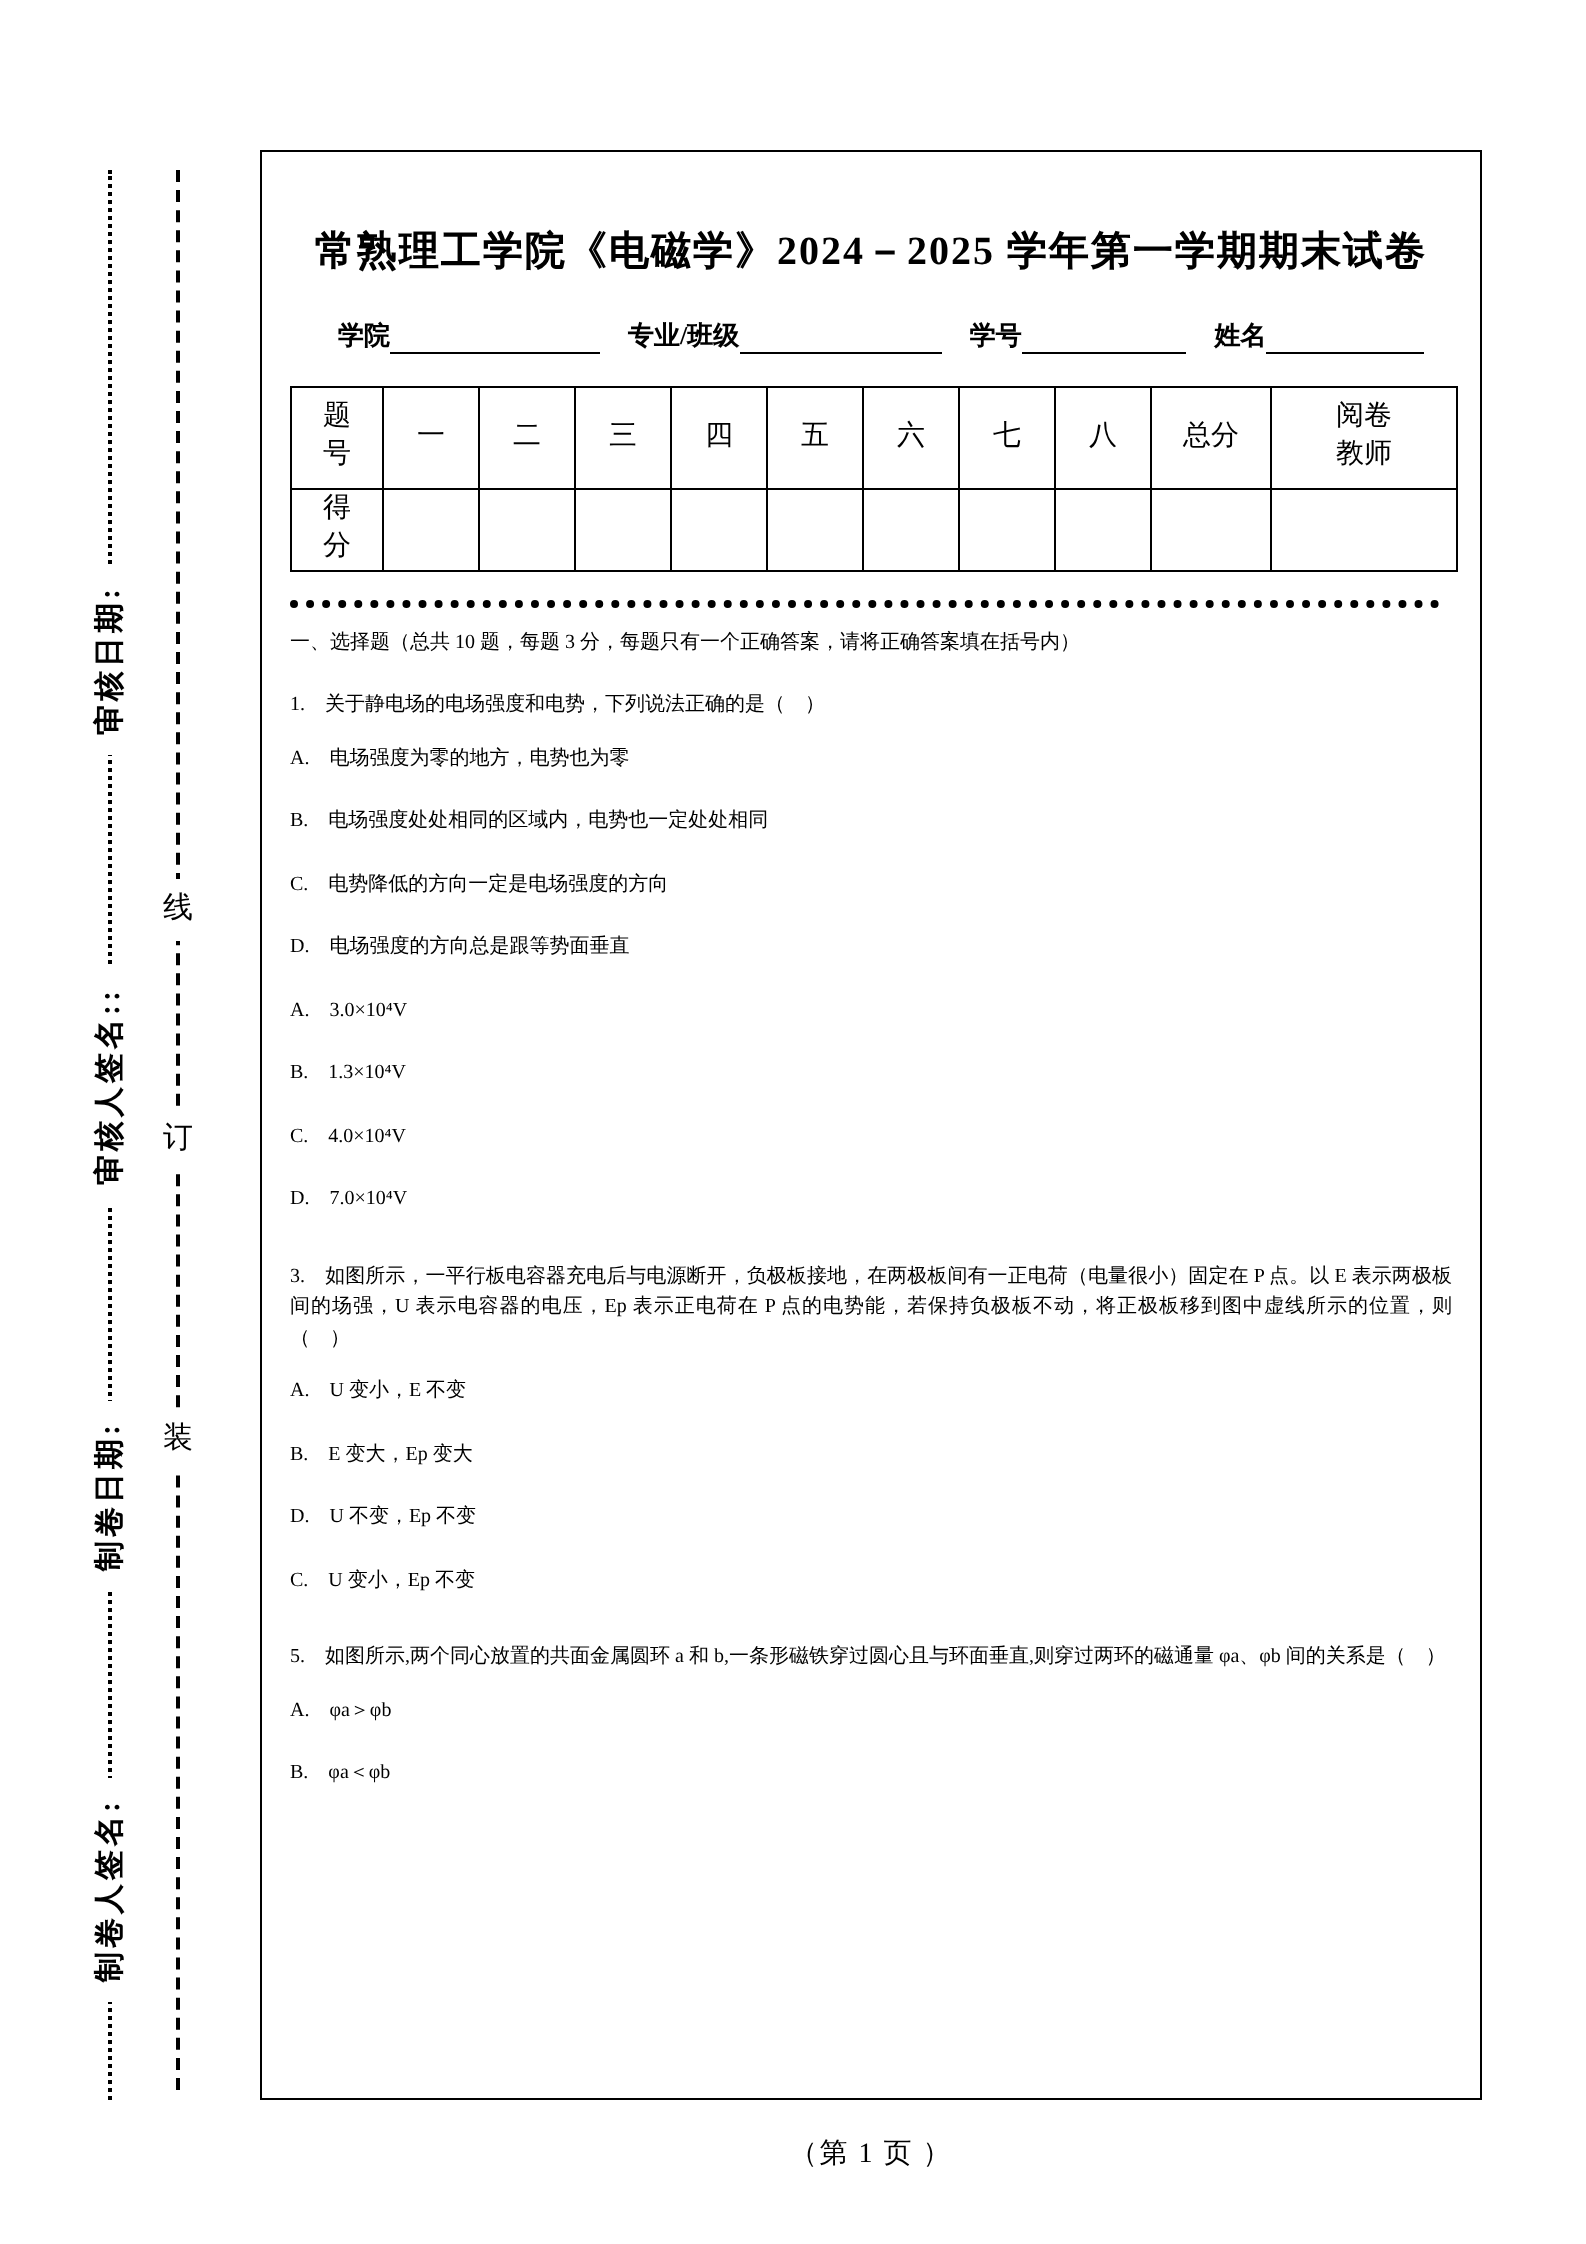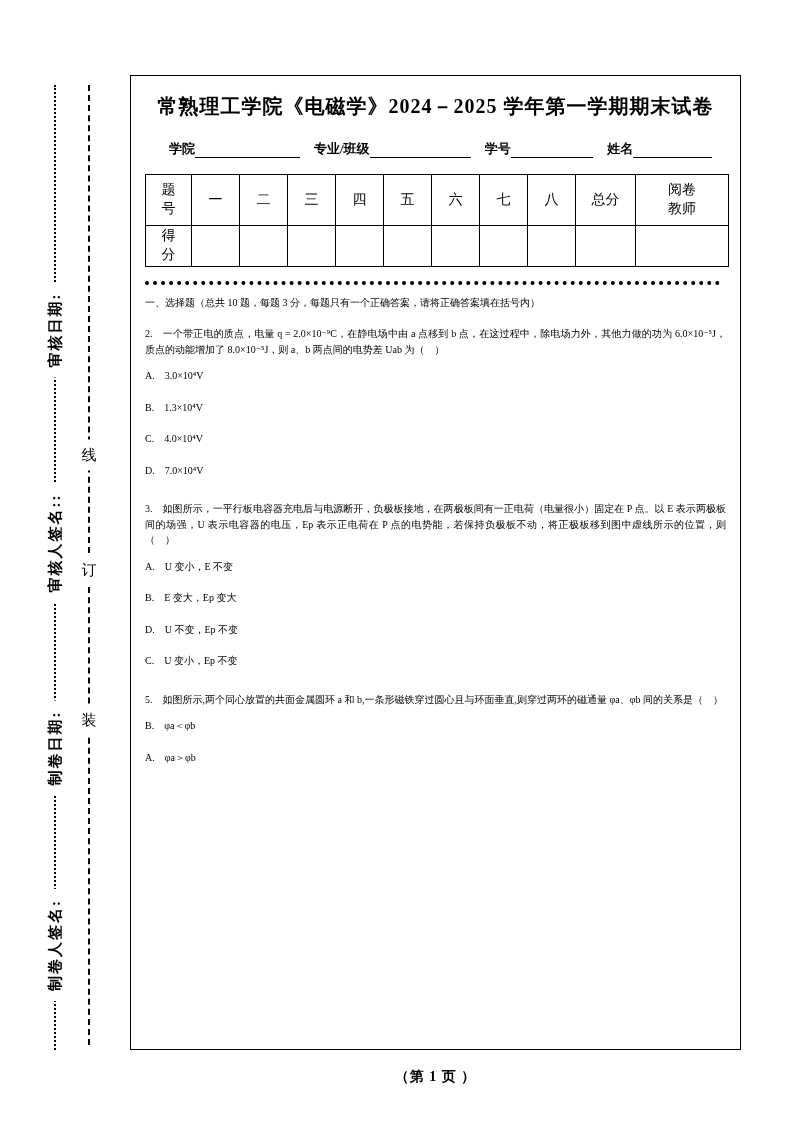--- a/index.html
+++ b/index.html
@@ -20,21 +20,21 @@
     letter-spacing:2px;
   }
   .bind-char{
     position:absolute;left:89px;transform:translate(-50%,-50%);
     font-size:15px;background:#fff;padding:8px 1px;line-height:1;
   }
 
   
   .content-box{
     position:absolute;left:130px;top:75px;width:611px;height:975px;
-    border:1.5px solid #000;box-sizing:border-box;padding:13px 14px 6px 14px;
+    border:1.5px solid #000;box-sizing:border-box;padding:32px 14px 6px 14px;
   }
   .title{text-align:center;font-weight:bold;font-size:20px;margin:4px 0 0 0;letter-spacing:1px;}
 
   .fields-row{display:flex;align-items:flex-end;margin:20px 0 0 24px;font-size:13px;font-weight:bold;}
   .fields-row .flabel{white-space:nowrap;text-align:center;}
   .fline{display:inline-block;border-bottom:1.2px solid #000;height:14px;margin-right:14px;}
   .w1{width:112px}.w2{width:108px}.w3{width:88px}.w4{width:84px}
 
   table.score{border-collapse:collapse;table-layout:fixed;width:583px;margin-top:16px;font-size:14px;}
   table.score td{border:1.2px solid #000;text-align:center;vertical-align:middle;white-space:pre-line;line-height:1.35;}
@@ -43,21 +43,21 @@
   col.c-qn{width:46px}col.c-q{width:48px}col.c-total{width:60px}col.c-teacher{width:93px}
 
   .dot-sep{margin:14px 0 10px 0;height:0;border-top:4px dotted #000;width:99%;}
 
   .bodytext{font-size:10px;line-height:1.55;}
   .section-heading{margin:8px 0 4px 0;}
   .stem{margin:16px 0 4px 0;text-align:justify;}
   .option{margin:0 0 2px 0;padding:7px 0;}
 
   .page-footer{position:absolute;left:130px;top:1068px;width:611px;text-align:center;
-    font-weight:bold;font-size:14px;letter-spacing:1px;}
+    font-weight:normal;font-size:14px;letter-spacing:1px;}
 </style>
 </head>
 <body>
 
 <div class="page">
 
   <div class="margin-area">
     <div class="vline-dotted"></div>
     <div class="vline-dashed"></div>
 
@@ -132,41 +132,47 @@
       </tr>
     </tbody>
       </table>
 
     <div class="dot-sep"></div>
 
     <div class="bodytext">
 
       <p class="section-heading">一、选择题（总共 10 题，每题 3 分，每题只有一个正确答案，请将正确答案填在括号内）</p>
 
+      <div>
+        <p class="stem">1.　关于静电场的电场强度和电势，下列说法正确的是（　）</p>
+        <div class="option">A.　电场强度为零的地方，电势也为零</div>
+        <div class="option">B.　电场强度处处相同的区域内，电势也一定处处相同</div>
+        <div class="option">C.　电势降低的方向一定是电场强度的方向</div>
+        <div class="option">D.　电场强度的方向总是跟等势面垂直</div>
+      </div>
 
       <div>
-        <p class="stem">2.　一个带正电的质点，电量 q = 2.0×10⁻⁹C，在静电场中由 a 点移到 b 点，在这过程中，除电场力外，其他力做的功为 6.0×10⁻⁵J，质点的动能增加了 8.0×10⁻⁵J，则 a、b 两点间的电势差 Uab 为（　）</p>
         <div class="option">A.　3.0×10⁴V</div>
         <div class="option">B.　1.3×10⁴V</div>
         <div class="option">C.　4.0×10⁴V</div>
         <div class="option">D.　7.0×10⁴V</div>
       </div>
 
       <div>
         <p class="stem">3.　如图所示，一平行板电容器充电后与电源断开，负极板接地，在两极板间有一正电荷（电量很小）固定在 P 点。以 E 表示两极板间的场强，U 表示电容器的电压，Ep 表示正电荷在 P 点的电势能，若保持负极板不动，将正极板移到图中虚线所示的位置，则（　）</p>
         <div class="option">A.　U 变小，E 不变</div>
         <div class="option">B.　E 变大，Ep 变大</div>
         <div class="option">D.　U 不变，Ep 不变</div>
         <div class="option">C.　U 变小，Ep 不变</div>
       </div>
 
       <div>
         <p class="stem">5.　如图所示,两个同心放置的共面金属圆环 a 和 b,一条形磁铁穿过圆心且与环面垂直,则穿过两环的磁通量 φa、φb 间的关系是（　）</p>
+        <div class="option">A.　φa＞φb</div>
         <div class="option">B.　φa＜φb</div>
-        <div class="option">A.　φa＞φb</div>
       </div>
 
     </div>
   </div>
 
   <div class="page-footer">（第 1 页 ）</div>
 
 </div>
 
 </body></html>

